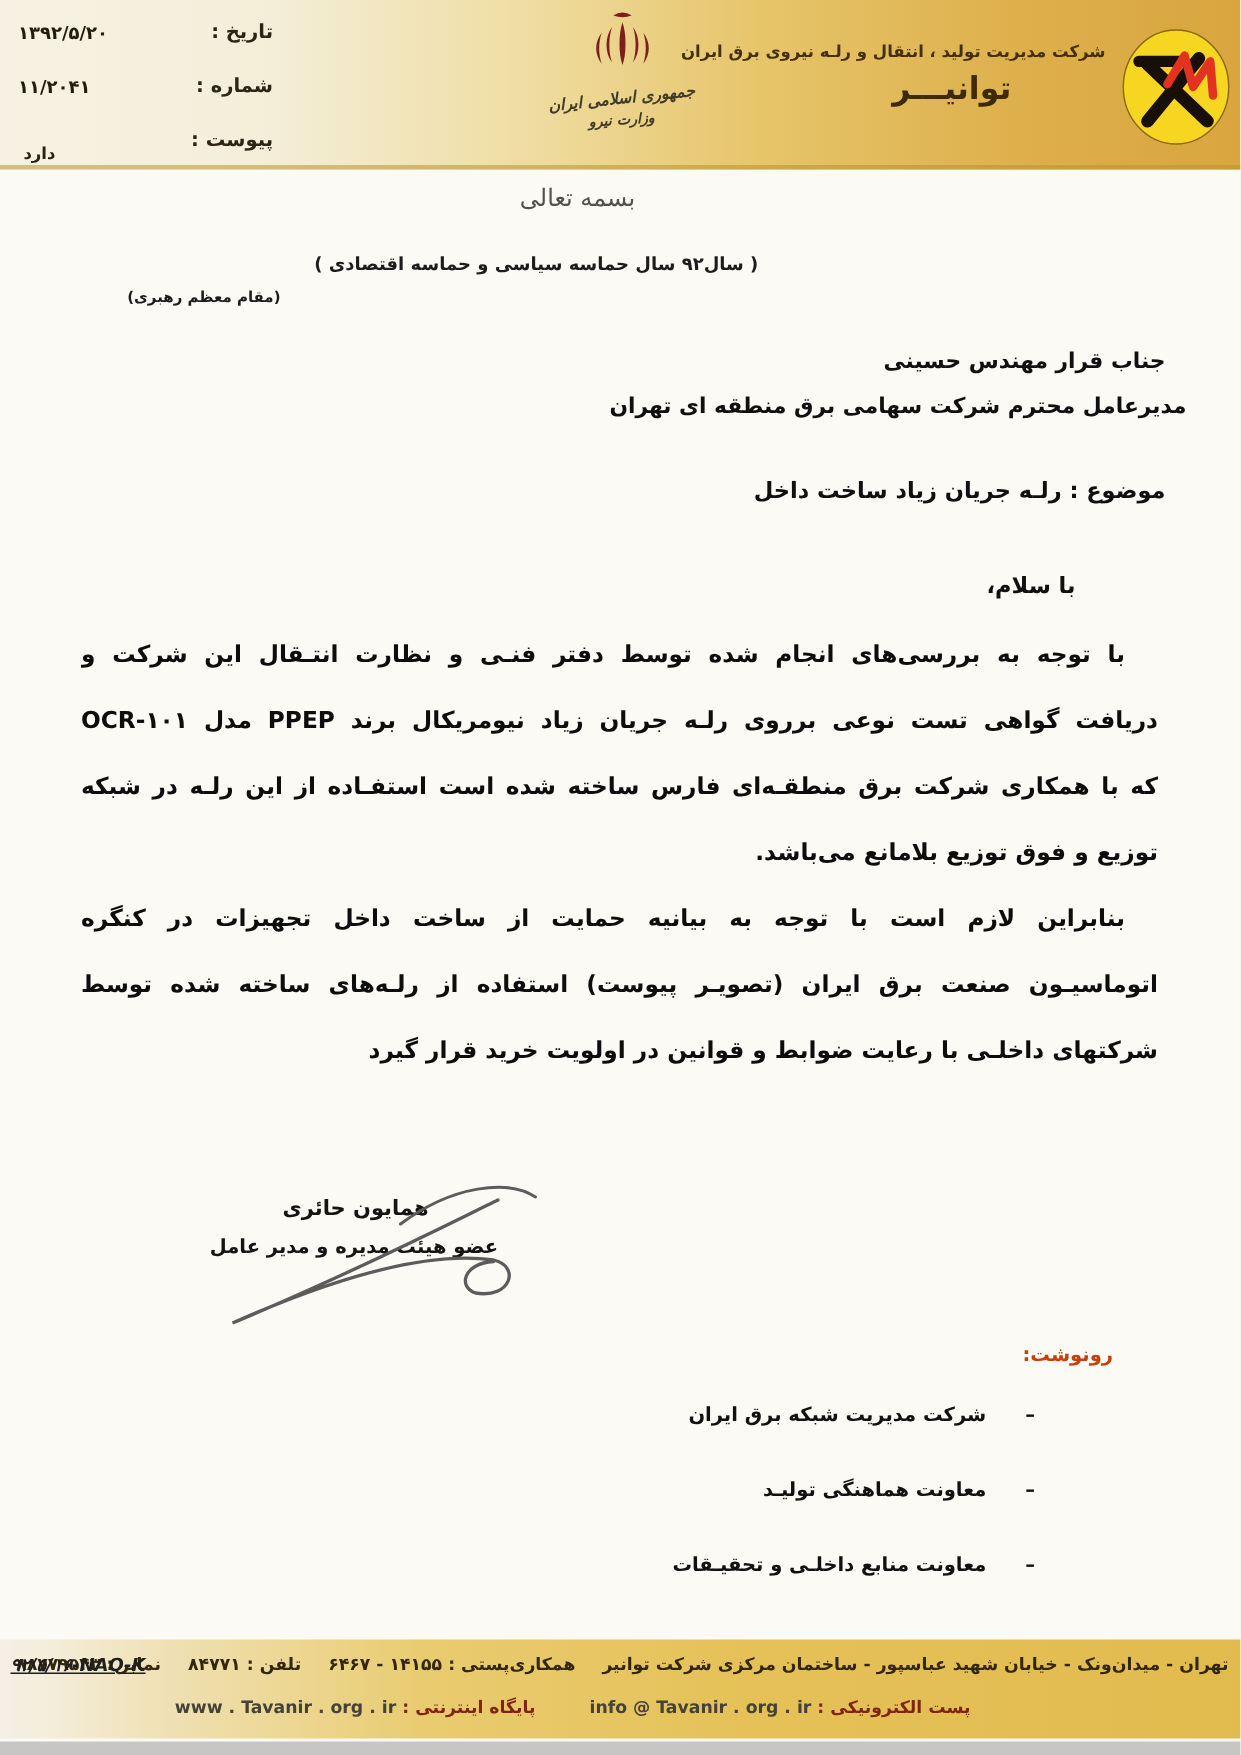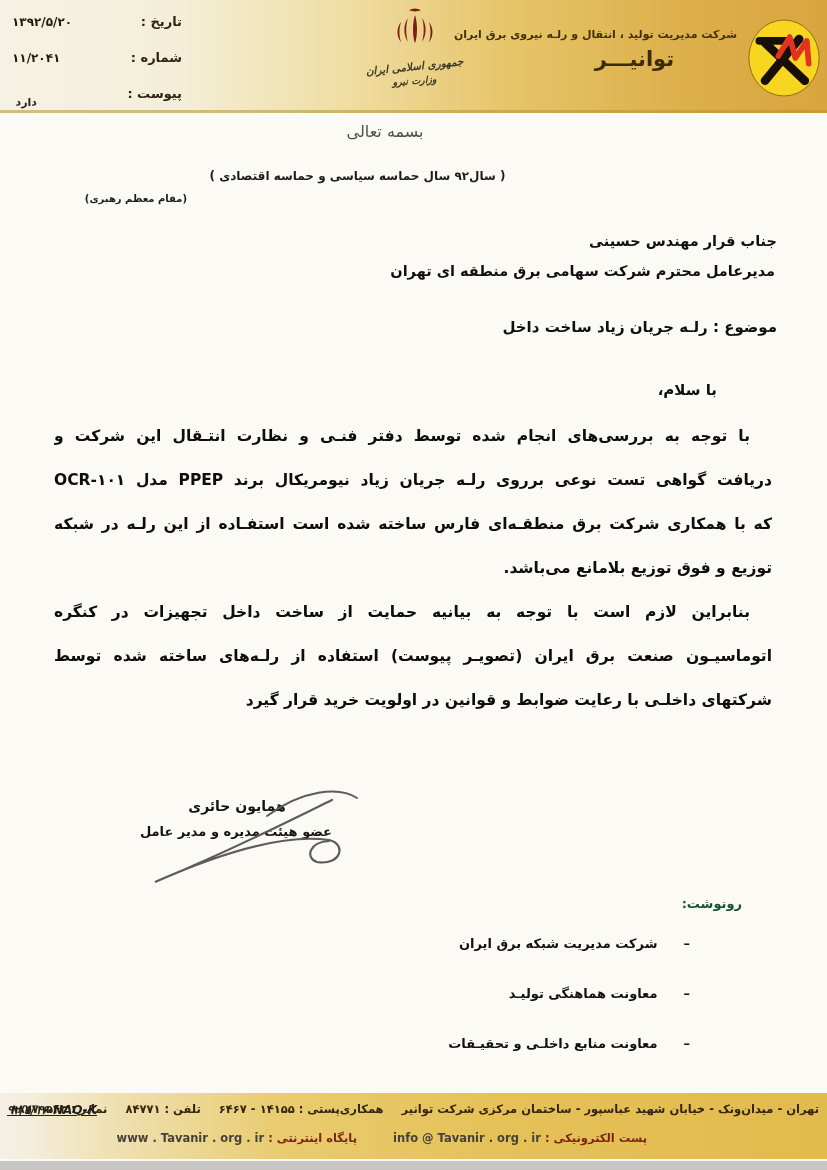--- a/index.html
+++ b/index.html
@@ -30,38 +30,38 @@
   .org-company{font-size:11px;font-weight:bold;white-space:nowrap;}
   .org-brand{font-size:21px;font-weight:bold;margin-top:6px;margin-left:60px;color:#3c2b06;}
   .logo-circle{position:absolute;top:18px;right:5px;}
   
   .besmeleh{position:absolute;top:122px;left:0;width:770px;text-align:center;
     font-size:16px;color:#52514b;}
   .slogan-line{position:absolute;top:169px;left:0;width:715px;text-align:center;
     font-size:12px;font-weight:bold;color:#1c1c1c;}
   .slogan-attrib{position:absolute;top:193px;right:640px;font-size:10px;font-weight:bold;color:#1c1c1c;}
   .recipient-1{position:absolute;top:233px;right:50px;font-size:14.5px;font-weight:bold;color:#101010;}
-  .recipient-2{position:absolute;top:263px;right:52px;font-size:14.5px;font-weight:bold;color:#101010;}
+  .recipient-2{position:absolute;top:263px;right:36px;font-size:14.5px;font-weight:bold;color:#101010;}
   .subject-line{position:absolute;top:318px;right:50px;font-size:15px;font-weight:bold;color:#101010;}
   .salutation{position:absolute;top:381px;right:110px;font-size:15px;font-weight:bold;color:#101010;}
   
   .body-block{position:absolute;top:416px;right:55px;width:718px;}
   .body-line{
     height:44px;line-height:40px;font-size:15.5px;font-weight:bold;color:#0d0d0d;
     text-align:justify;text-align-last:justify;white-space:nowrap;overflow:hidden;
   }
   .body-line.indent{padding-right:22px;}
   .body-line.para-end{text-align-last:right;}
   
   .sig-block{position:absolute;top:798px;right:495px;width:190px;text-align:center;}
   .sig-name{font-size:14px;font-weight:bold;color:#141414;}
   .sig-title{font-size:13px;font-weight:bold;color:#141414;margin-top:10px;white-space:nowrap;}
   .sig-scribble{position:absolute;top:-20px;right:-65px;pointer-events:none;}
   
-  .cc-label{position:absolute;top:896px;right:85px;font-size:13px;font-weight:bold;color:#14532d;}
+  .cc-label{position:absolute;top:896px;right:85px;font-size:13px;font-weight:bold;color:#c2410c;}
   .cc-item{position:absolute;right:137px;font-size:13px;font-weight:bold;color:#111;white-space:nowrap;}
   .cc-dash{display:inline-block;margin-left:26px;}
   
   .footer-band{
     position:absolute;top:1093px;left:0;width:827px;height:66px;
     background:linear-gradient(to left,#e2bb4e 0%,#e5c158 40%,#e9cc70 66%,#efdfae 85%,#f4eedd 97%,#f5efe6 100%);
   }
   .footer-line1{position:absolute;top:9px;right:8px;font-size:11.5px;font-weight:bold;color:#33260a;white-space:nowrap;}
   .footer-sep{display:inline-block;width:14px;}
   .footer-line2{position:absolute;top:38px;right:180px;font-size:11.5px;font-weight:bold;white-space:nowrap;}

